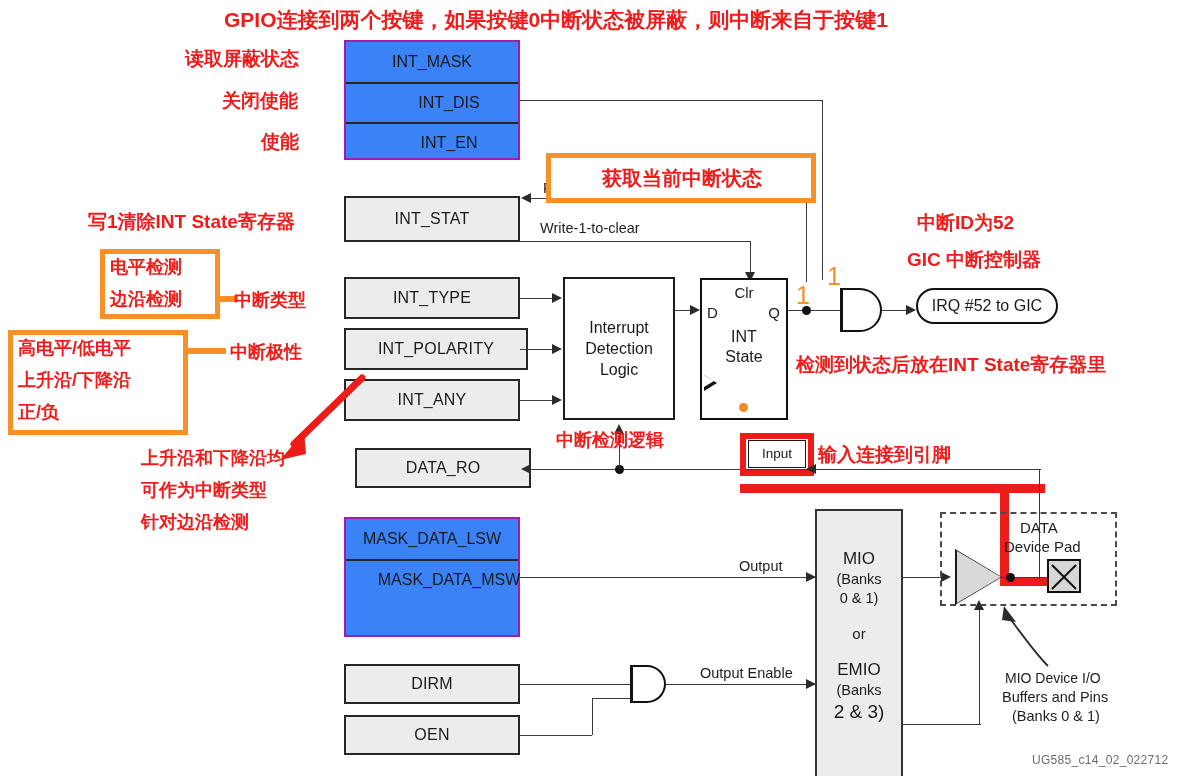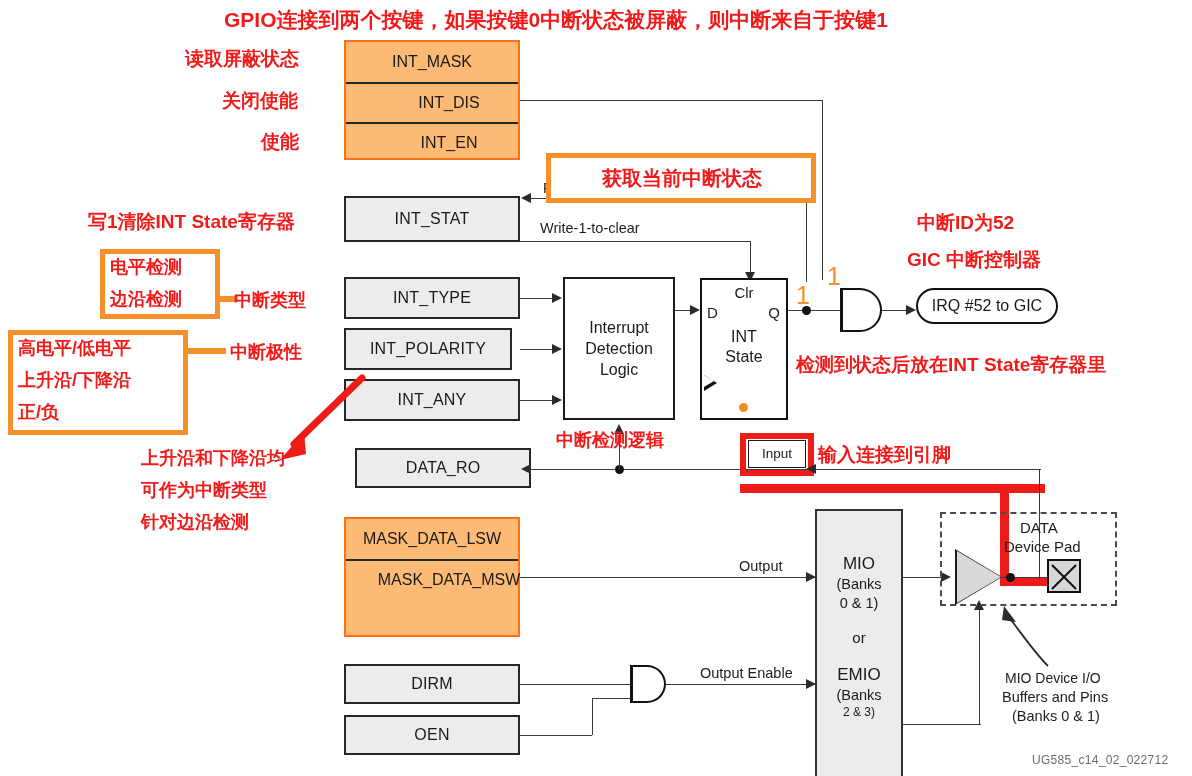--- a/index.html
+++ b/index.html
@@ -10,21 +10,21 @@
   
   .abs{position:absolute;box-sizing:border-box;}
 
   
   .reg{
     position:absolute;box-sizing:border-box;
     background:#ececec;border:2px solid #262626;
     display:flex;align-items:center;justify-content:center;
     font-size:16px;color:#1a1a1a;letter-spacing:.2px;
   }
-  .reg-group{position:absolute;box-sizing:border-box;border:2px solid #f97316;background:#fdba74;}
+  .reg-group{position:absolute;box-sizing:border-box;border:2px solid #a21caf;background:#3b82f6;}
   .reg-row{box-sizing:border-box;display:flex;align-items:center;justify-content:center;
            font-size:16px;color:#1a1a1a;height:40px;}
   .reg-row + .reg-row{border-top:2px solid #262626;padding-left:34px;}
 
   
   .wire-h{position:absolute;height:0;border-top:1.6px solid #3a3a3a;}
   .wire-v{position:absolute;width:0;border-left:1.6px solid #3a3a3a;}
 
   .dot{position:absolute;width:9px;height:9px;border-radius:50%;background:#111;}
   .dot-orange{position:absolute;width:9px;height:9px;border-radius:50%;background:#f28b21;}
@@ -146,21 +146,21 @@
   <div class="red t-sm" style="left:234px;top:288px;">中断类型</div>
 
   <div class="obox" style="left:8px;top:330px;width:180px;height:105px;"></div>
   <div class="red t-sm" style="left:18px;top:336px;">高电平/低电平</div>
   <div class="red t-sm" style="left:18px;top:368px;">上升沿/下降沿</div>
   <div class="red t-sm" style="left:18px;top:400px;">正/负</div>
   <div class="oline" style="left:186px;top:348px;width:40px;"></div>
   <div class="red t-sm" style="left:230px;top:340px;">中断极性</div>
 
   <div class="reg" style="left:344px;top:277px;width:176px;height:42px;">INT_TYPE</div>
-  <div class="reg" style="left:344px;top:328px;width:168px;height:42px;">INT_POLARITY</div>
+  <div class="reg" style="left:344px;top:328px;width:184px;height:42px;">INT_POLARITY</div>
   <div class="reg" style="left:344px;top:379px;width:176px;height:42px;">INT_ANY</div>
 
   <div class="wire-h" style="left:520px;top:298px;width:33px;"></div>
   <div class="arr-r" style="left:552px;top:293px;"></div>
   <div class="wire-h" style="left:520px;top:349px;width:33px;"></div>
   <div class="arr-r" style="left:552px;top:344px;"></div>
   <div class="wire-h" style="left:520px;top:400px;width:33px;"></div>
   <div class="arr-r" style="left:552px;top:395px;"></div>
 
   <div class="blk" style="left:563px;top:277px;width:112px;height:143px;">
@@ -249,21 +249,21 @@
 
   <div class="blk grey" style="left:815px;top:463px;width:88px;height:289px;line-height:1.3;margin-top:46px;">
     <span style="font-size:17px;">MIO</span>
     <span style="font-size:14.5px;">(Banks</span>
     <span style="font-size:14.5px;">0 &amp; 1)</span>
     <span style="height:16px;"></span>
     <span style="font-size:15px;">or</span>
     <span style="height:16px;"></span>
     <span style="font-size:17px;">EMIO</span>
     <span style="font-size:14.5px;">(Banks</span>
-    <span style="font-size:12px;">2 &amp; 3)</span>
+    <span style="font-size:19px;">2 &amp; 3)</span>
     <span style="height:34px;"></span>
   </div>
 
   <div class="red t-med" style="left:818px;top:442px;">输入连接到引脚</div>
 
   <div class="wire-h" style="left:806px;top:469px;width:235px;"></div>
   <div class="wire-v" style="left:1039px;top:469px;height:110px;"></div>
   <div class="arr-l" style="left:806px;top:464px;"></div>
 
   <div class="wire-h" style="left:903px;top:577px;width:42px;"></div>

